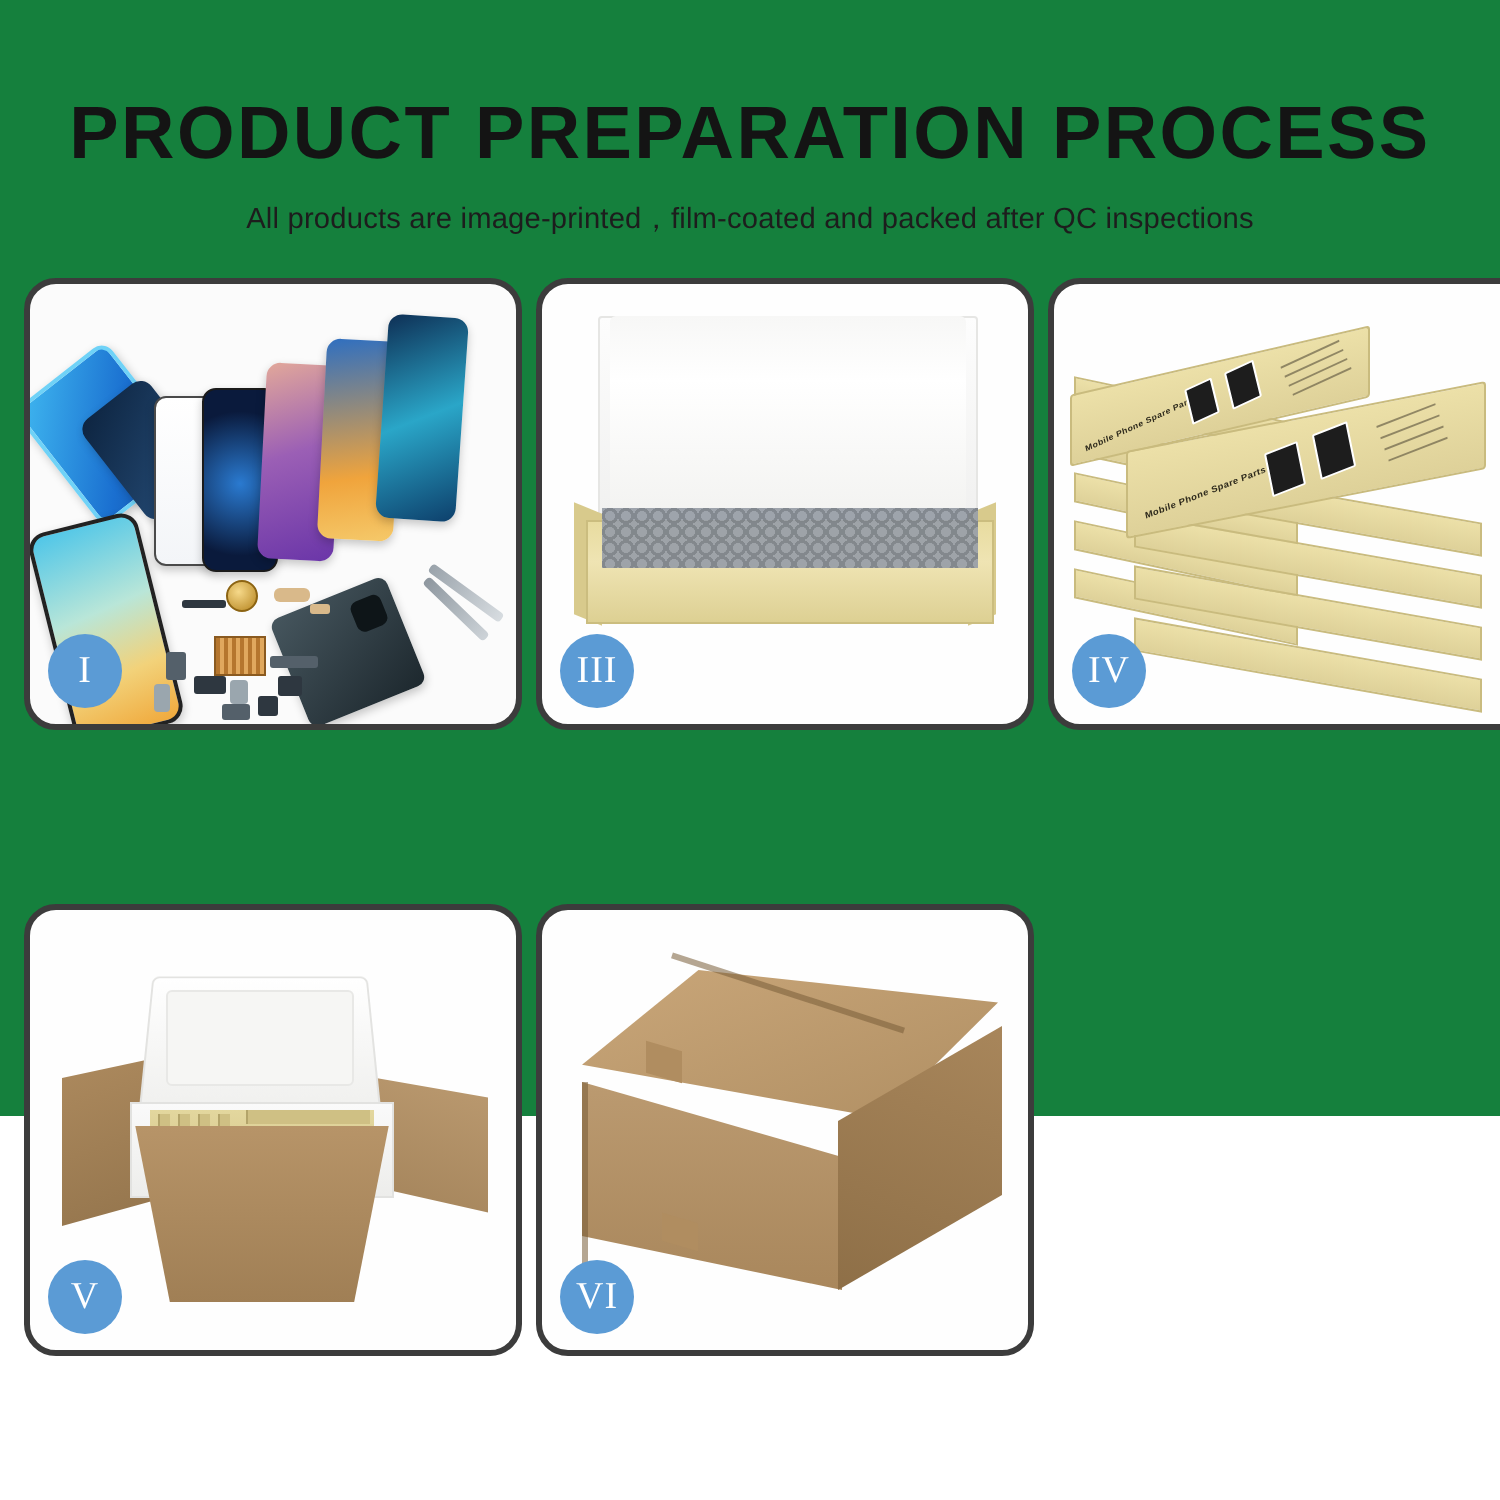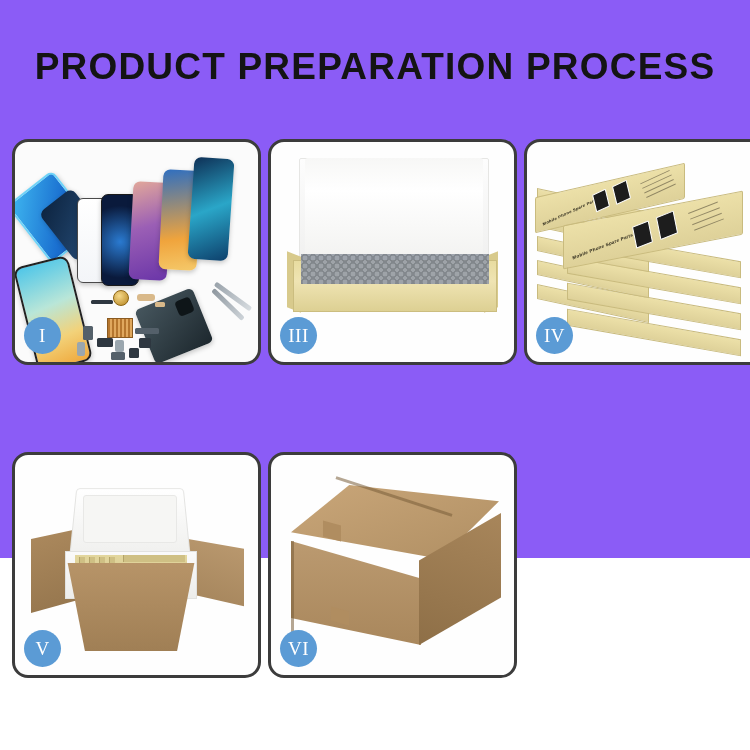--- a/index.html
+++ b/index.html
@@ -2,21 +2,21 @@
 <html><head>
 <meta charset="utf-8">
 <style>
   * { box-sizing: border-box; margin: 0; padding: 0; }
   html, body {
     width: 750px; height: 750px;
     background: #ffffff;
     font-family: "Liberation Sans", sans-serif;
     overflow: hidden;
   }
-  .page { position: relative; width: 750px; height: 558px; background: #8b5cf6; }
+  .page { position: relative; width: 750px; height: 558px; background: #15803d; }
 
   
   .header { position: absolute; top: 0; left: 0; width: 750px; text-align: center; }
   .title {
     font-size: 37px; font-weight: 700; letter-spacing: 1.2px;
     color: #141414; line-height: 1; padding-top: 48px;
     font-family: "Liberation Sans", sans-serif;
   }
   .subtitle {
     font-size: 14.6px; color: #1d1d1d; line-height: 1;
@@ -189,20 +189,21 @@
   .c6-seam { position: absolute; background: rgba(120,92,56,.55); }
   .c6-tape { position: absolute; background: #b08d60; }
 </style>
 </head>
 <body>
 
 <div class="page">
 
   <div class="header">
     <div class="title">PRODUCT PREPARATION PROCESS</div>
+    <div class="subtitle">All products are image-printed，film-coated and packed after QC inspections</div>
   </div>
 
   <div class="grid">
 
     <div class="panel p1">
       <div class="stage">
         <div class="ph ph-a"></div>
         <div class="ph ph-b"></div>
         <div class="ph ph-glass"></div>
         <div class="ph ph-c"></div>

